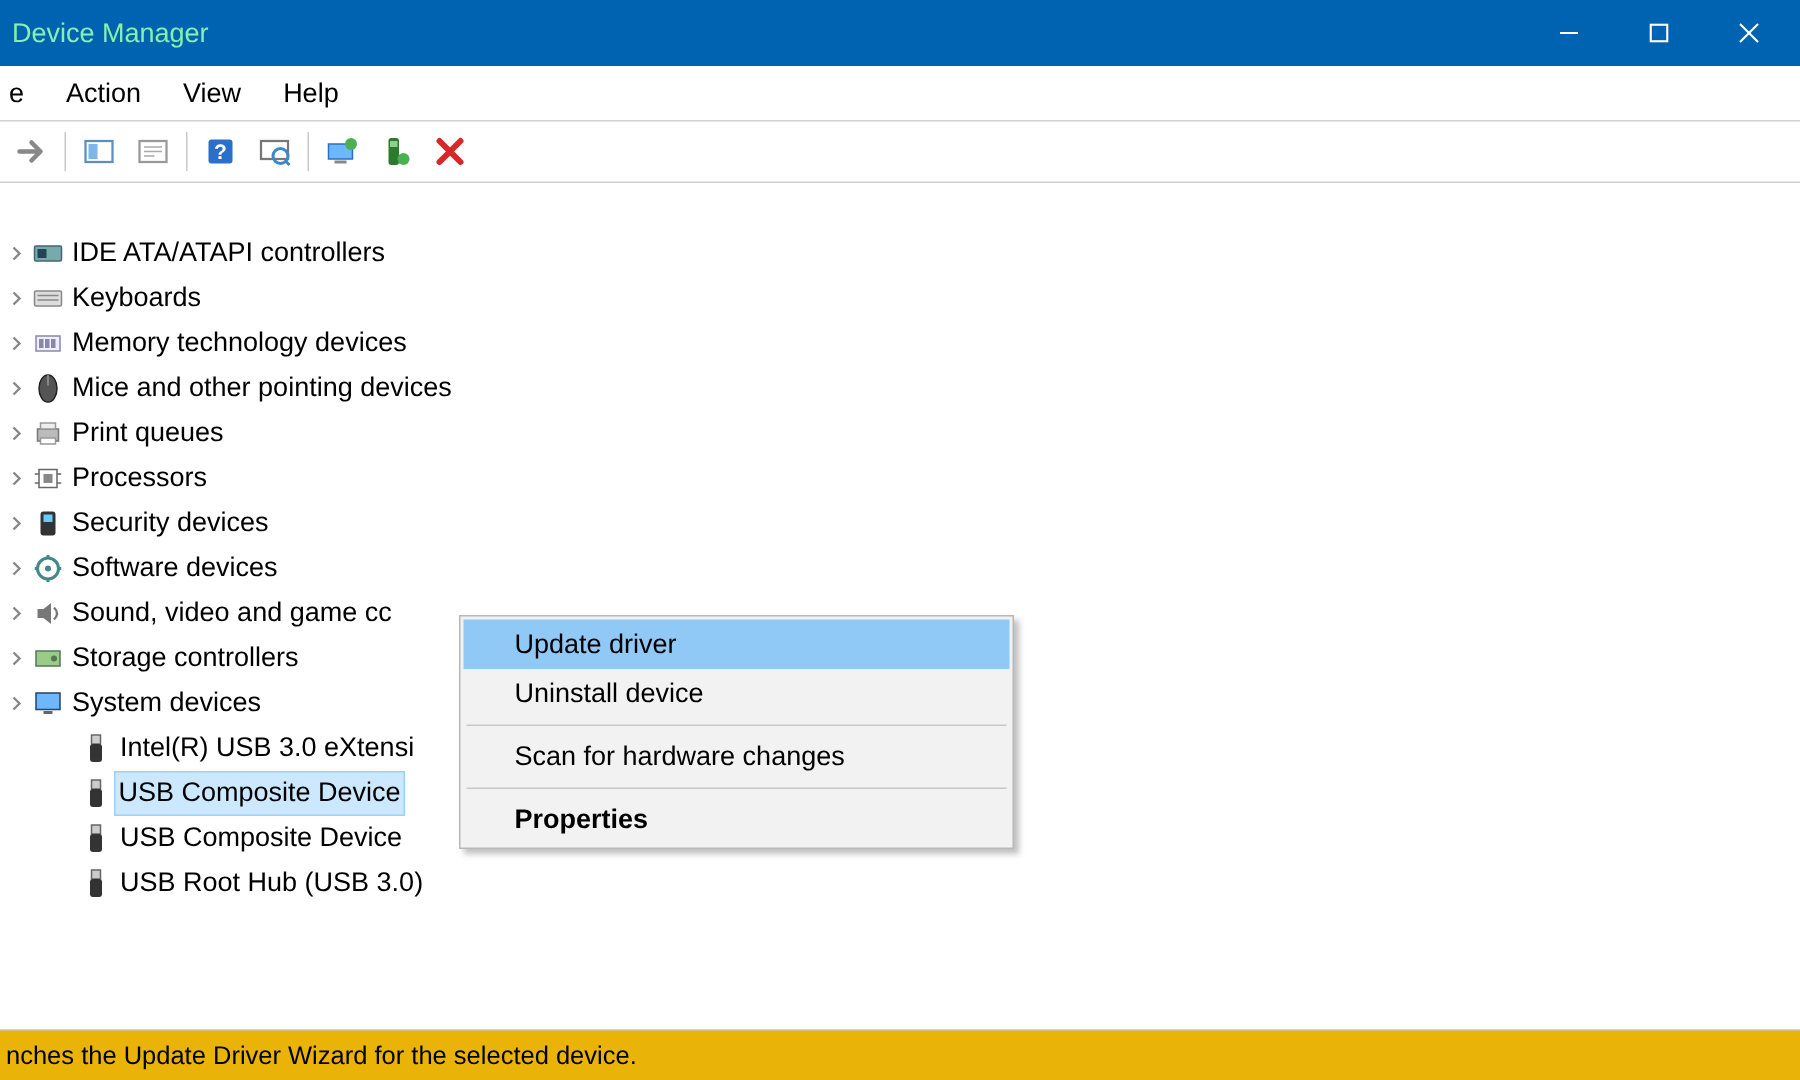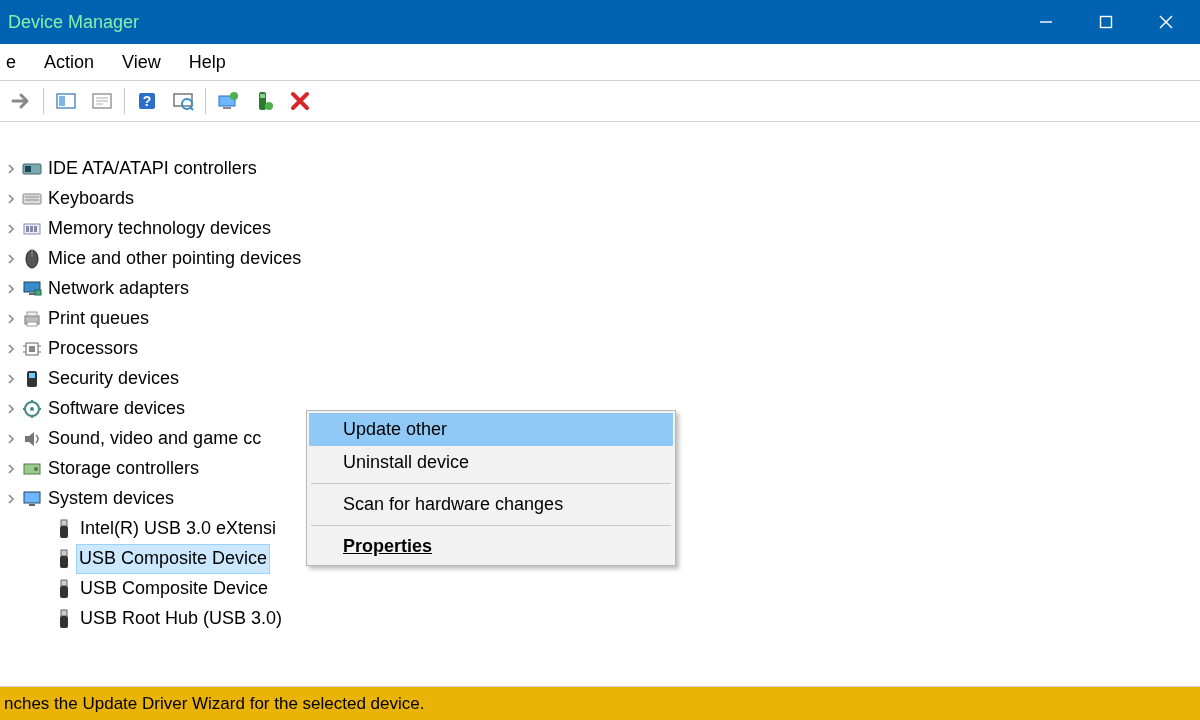--- a/index.html
+++ b/index.html
@@ -32,21 +32,21 @@
   .chev.down { color: #444; }
   .ico { width: 24px; height: 20px; display: flex; align-items: center; justify-content: center; }
   .lbl { padding-left: 4px; white-space: nowrap; }
   .hl { background: #cce8ff; border: 1px solid #99d1ff; padding: 0 2px; }
 
   
   .context-menu { position: absolute; left: 306px; top: 410px; width: 370px; background: #f2f2f2; border: 1px solid #b8b8b8; box-shadow: 3px 3px 4px rgba(0,0,0,0.25); padding: 2px; font-size: 18px; }
   .context-menu .citem { padding: 6px 14px 6px 34px; }
   .context-menu .citem.sel { background: #90c8f6; }
   .context-menu .csep { height: 1px; background: #c8c8c8; margin: 4px 2px; }
-  .context-menu .citem.bold { font-weight: 600; text-decoration: underline; }
+  .context-menu .citem.bold { font-weight: 600; }
 
   
   .statusbar { position: absolute; bottom: 0; left: 0; right: 0; height: 34px; border-top: 1px solid #d0d0d0; display: flex; align-items: center; padding: 0 4px; font-size: 17px; background: #eab308; }
 </style>
 </head>
 <body>
 
 <div class="titlebar">
   <div class="title">Device Manager</div>
   <div class="win-controls">
@@ -186,35 +186,20 @@
           <path d="M3 1 L7 5 L3 9" fill="none" stroke="#888" stroke-width="1.6"></path>
         </svg>
       </span>
       <span class="ico">
         <svg width="14" height="20">
           <ellipse cx="7" cy="10" rx="6" ry="9" fill="#555" stroke="#222"></ellipse>
           <line x1="7" y1="1" x2="7" y2="8" stroke="#999"></line>
         </svg>
       </span>
       <span class="lbl">Mice and other pointing devices</span>
-    </div>
-    <div class="row">
-      <span class="chev">
-        <svg width="10" height="10">
-          <path d="M3 1 L7 5 L3 9" fill="none" stroke="#888" stroke-width="1.6"></path>
-        </svg>
-      </span>
-      <span class="ico">
-        <svg width="20" height="18">
-          <rect x="2" y="2" width="16" height="10" fill="#3a8ac9" stroke="#246"></rect>
-          <rect x="7" y="13" width="6" height="2" fill="#666"></rect>
-          <rect x="13" y="10" width="6" height="5" fill="#4a7" stroke="#265"></rect>
-        </svg>
-      </span>
-      <span class="lbl">Network adapters</span>
     </div>
     <div class="row">
       <span class="chev">
         <svg width="10" height="10">
           <path d="M3 1 L7 5 L3 9" fill="none" stroke="#888" stroke-width="1.6"></path>
         </svg>
       </span>
       <span class="ico">
         <svg width="20" height="18">
           <rect x="3" y="6" width="14" height="8" fill="#bbb" stroke="#777"></rect>
@@ -349,21 +334,21 @@
         <svg width="12" height="20">
           <rect x="3" y="1" width="6" height="6" fill="#ccc" stroke="#666"></rect>
           <rect x="2" y="7" width="8" height="12" rx="2" fill="#333"></rect>
         </svg>
       </span>
       <span class="lbl">USB Root Hub (USB 3.0)</span>
     </div>
   </div>
 
 <div class="context-menu">
-  <div class="citem sel">Update other</div>
+  <div class="citem sel">Update driver</div>
   <div class="citem">Uninstall device</div>
   <div class="csep"></div>
   <div class="citem">Scan for hardware changes</div>
   <div class="csep"></div>
   <div class="citem bold">Properties</div>
 </div>
 
 <div class="statusbar">
   <span>nches the Update Driver Wizard for the selected device.</span>
 </div>

